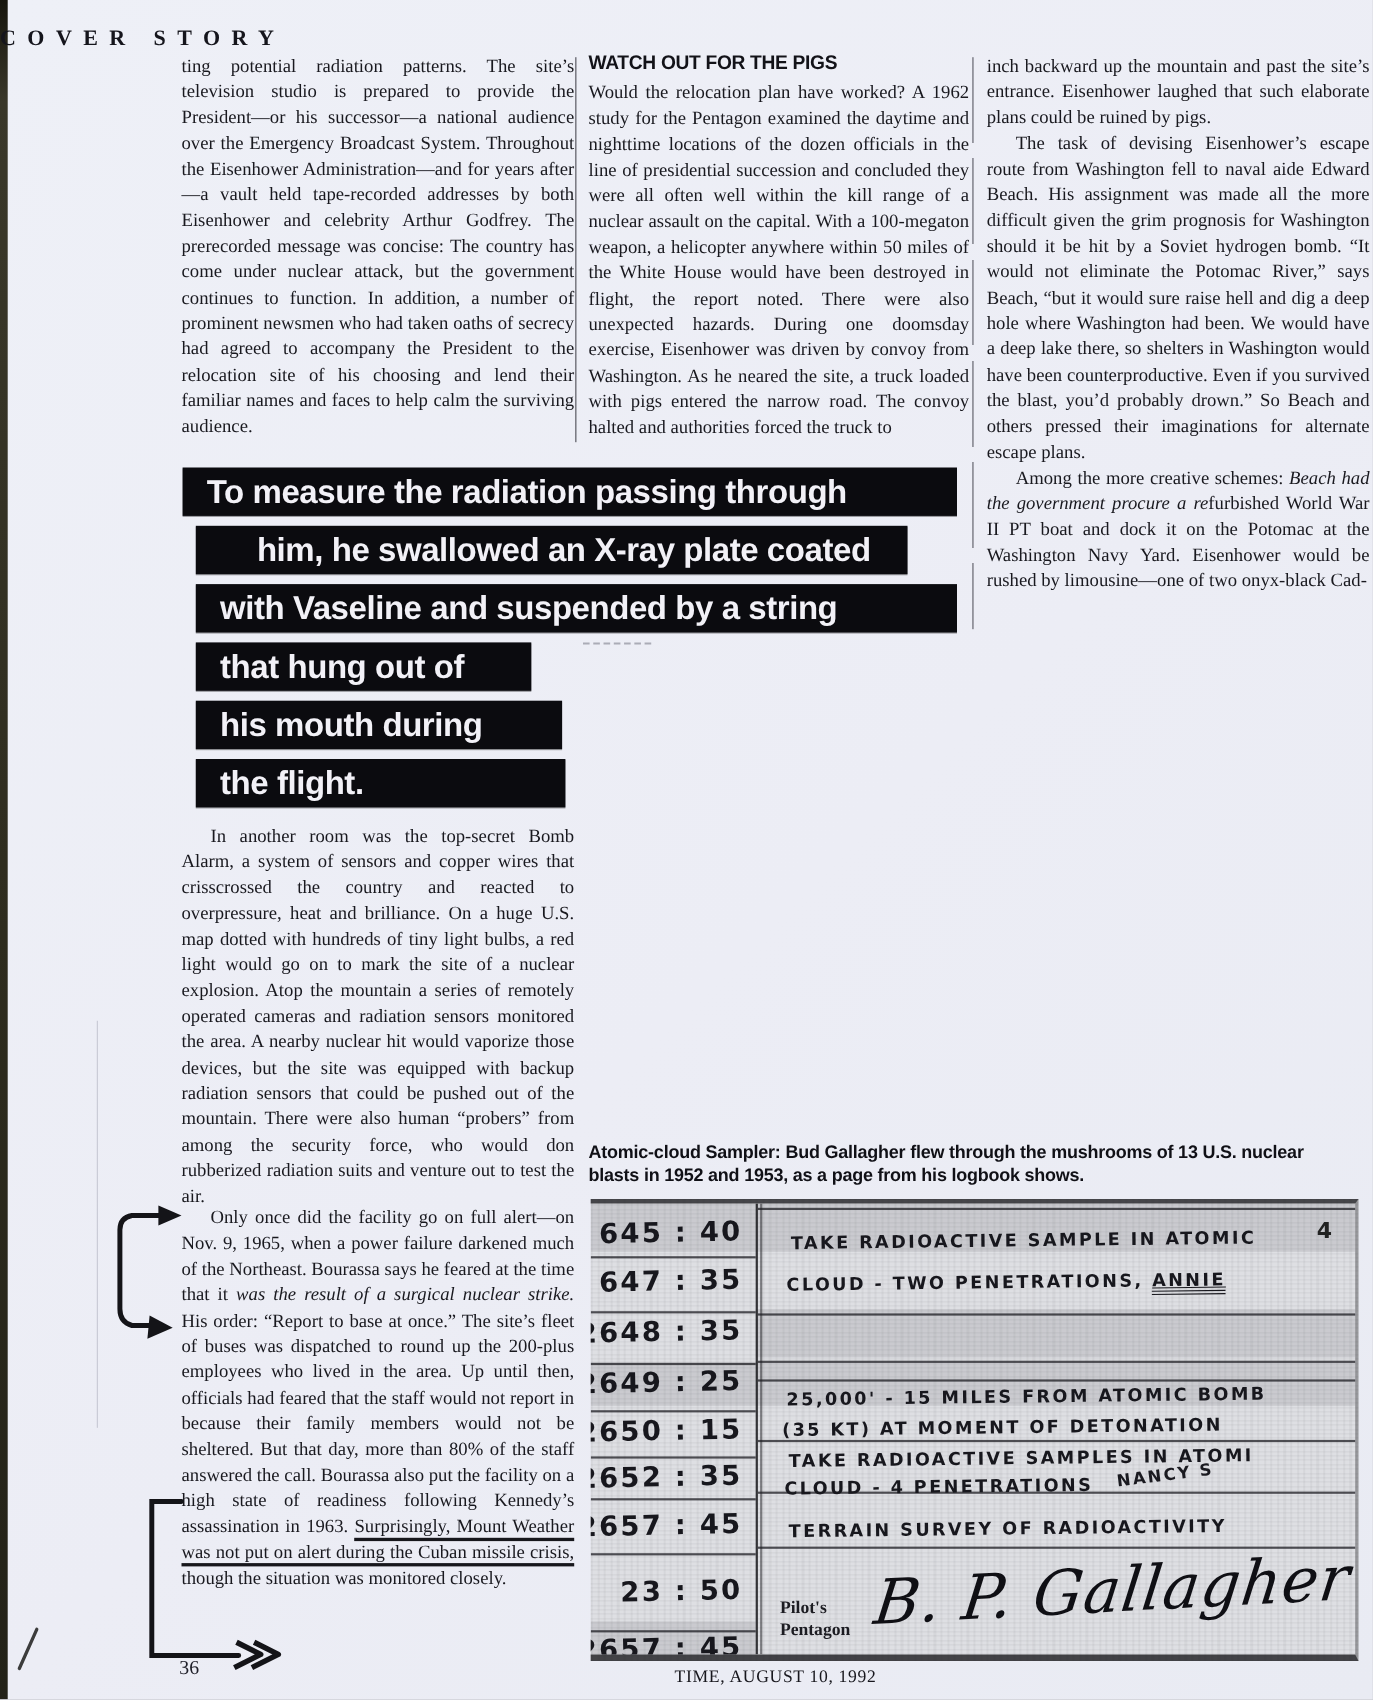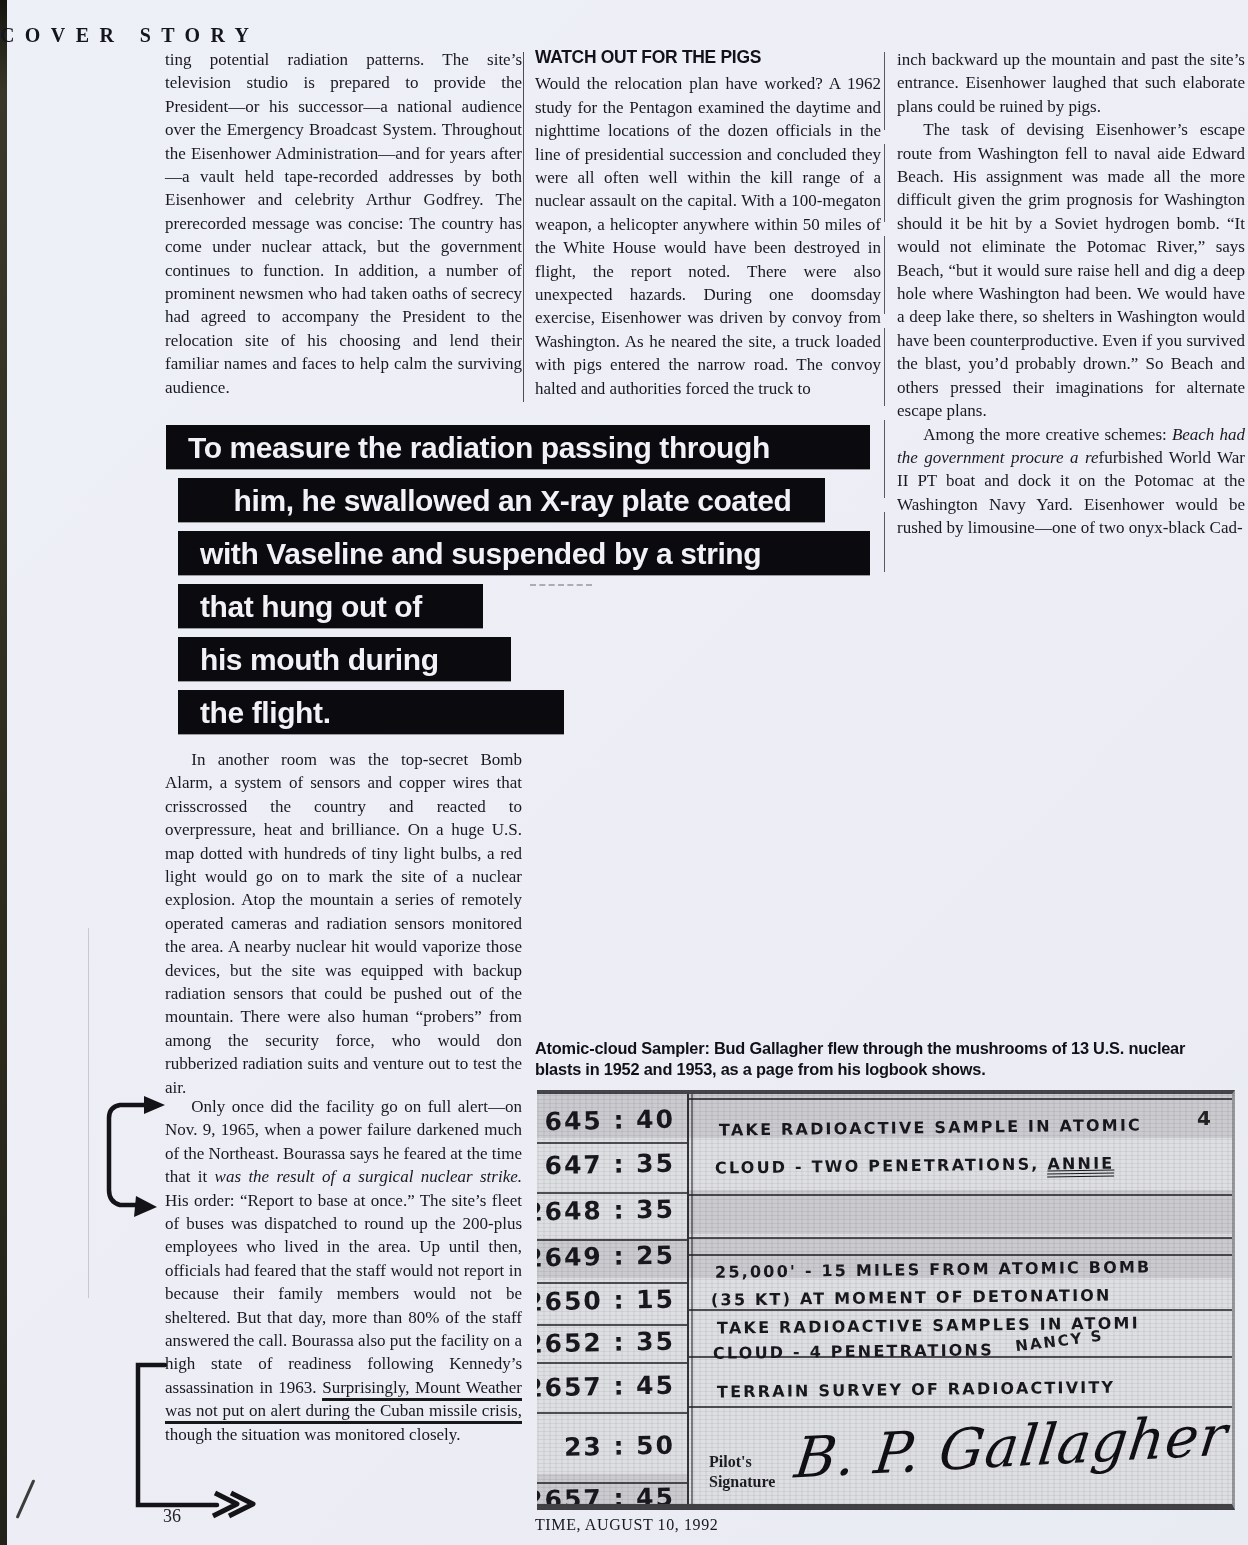--- a/index.html
+++ b/index.html
@@ -45,21 +45,21 @@
     font-weight:bold;font-size:30px;height:44px;line-height:45px;
     padding-left:22px;margin-bottom:9px;box-sizing:border-box;
     letter-spacing:-.4px;white-space:nowrap;overflow:hidden;
     box-shadow:0 1px 0 rgba(0,0,0,.35);
   }
   .pq-line:nth-child(1){width:704px;margin-left:0;}
   .pq-line:nth-child(2){width:647px;margin-left:12px;text-align:center;}
   .pq-line:nth-child(3){width:692px;margin-left:12px;}
   .pq-line:nth-child(4){width:305px;margin-left:12px;}
   .pq-line:nth-child(5){width:333px;margin-left:12px;}
-  .pq-line:nth-child(6){width:386px;margin-left:12px;}
+  .pq-line:nth-child(6){width:336px;margin-left:12px;}
   .dash-artifact{position:absolute;left:530px;top:584px;width:62px;border-top:2px dashed rgba(50,50,65,.35);}
 
   .caption{
     position:absolute;left:535px;top:1038px;width:706px;
     font-family:"Liberation Sans",sans-serif;font-weight:bold;
     font-size:16.5px;line-height:21px;letter-spacing:-.2px;color:#101016;
     transform:scaleX(.99);transform-origin:left;
   }
 
   
@@ -95,21 +95,21 @@
     font-size:16px;line-height:20px;color:#1c1c22;
   }
   .lb-sig{
     position:absolute;font-family:"DejaVu Serif",serif;font-style:italic;
     font-size:56px;color:#0f0f14;transform:rotate(-3deg) skewX(-10deg);
     letter-spacing:1px;white-space:nowrap;
   }
 
   .margin-svg{position:absolute;overflow:visible;}
   .pageno{position:absolute;left:163px;top:1506px;font-family:"Liberation Serif",serif;font-size:18px;color:#20202a;}
-  .footer{position:absolute;left:535px;top:1516px;width:340px;text-align:left;
+  .footer{position:absolute;left:535px;top:1516px;width:340px;text-align:center;
     font-family:"Liberation Serif",serif;font-size:16px;letter-spacing:.6px;color:#17171d;}
 </style>
 </head>
 <body>
 
 <div class="page">
   <div class="spine"></div>
   <div class="corner-mark"></div>
   <div class="fold-line"></div>
 
@@ -209,20 +209,20 @@
     <div class="lb-note" style="left:174px;top:194px;">(35 KT) AT MOMENT OF DETONATION</div>
 
     <div class="lb-note" style="left:180px;top:222px;">TAKE RADIOACTIVE SAMPLES IN ATOMI</div>
     <div class="lb-note" style="left:176px;top:248px;">CLOUD - 4 PENETRATIONS</div>
     <div class="lb-nancy" style="left:478px;top:238px;">NANCY S</div>
 
     <div class="lb-note" style="left:180px;top:286px;">TERRAIN SURVEY OF RADIOACTIVITY</div>
 
     <div class="lb-pilot" style="left:172px;top:358px;">
       <div>Pilot's</div>
-      <div>Signature</div>
+      <div>Pentagon</div>
     </div>
     <div class="lb-sig" style="left:258px;top:320px;">B. P. Gallagher</div>
   </div>
 
   <div class="pageno">36</div>
   <div class="footer">TIME, AUGUST 10, 1992</div>
 </div>
 
 </body></html>

